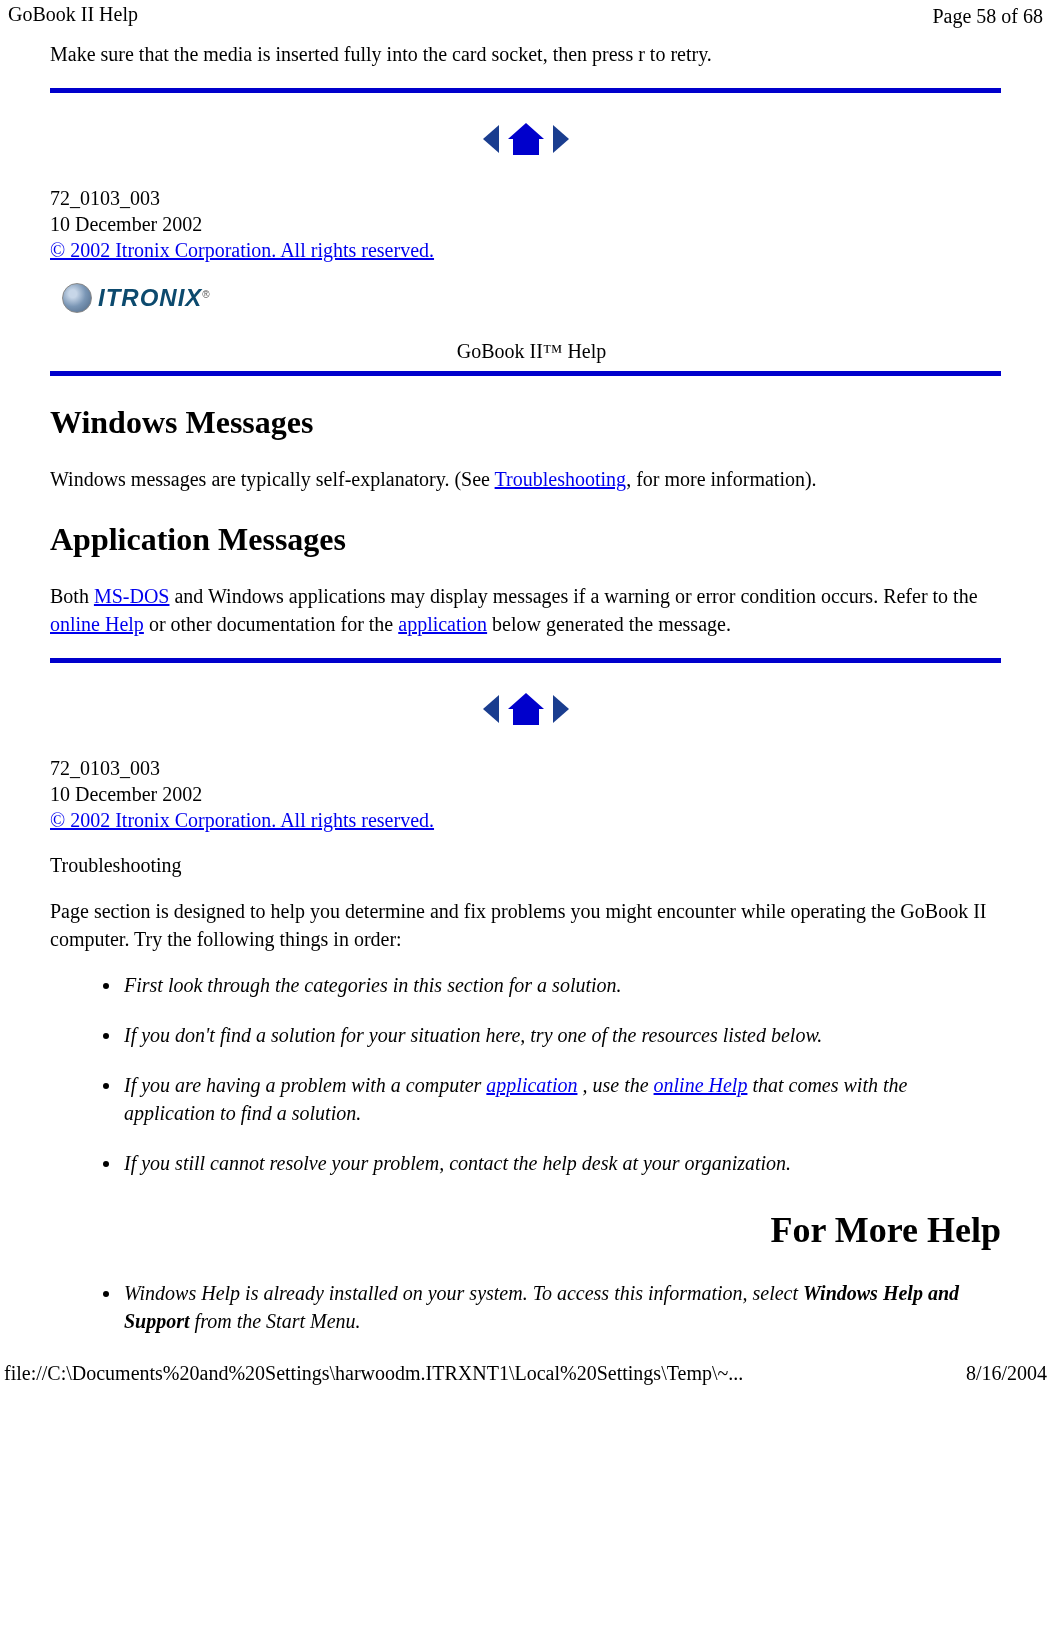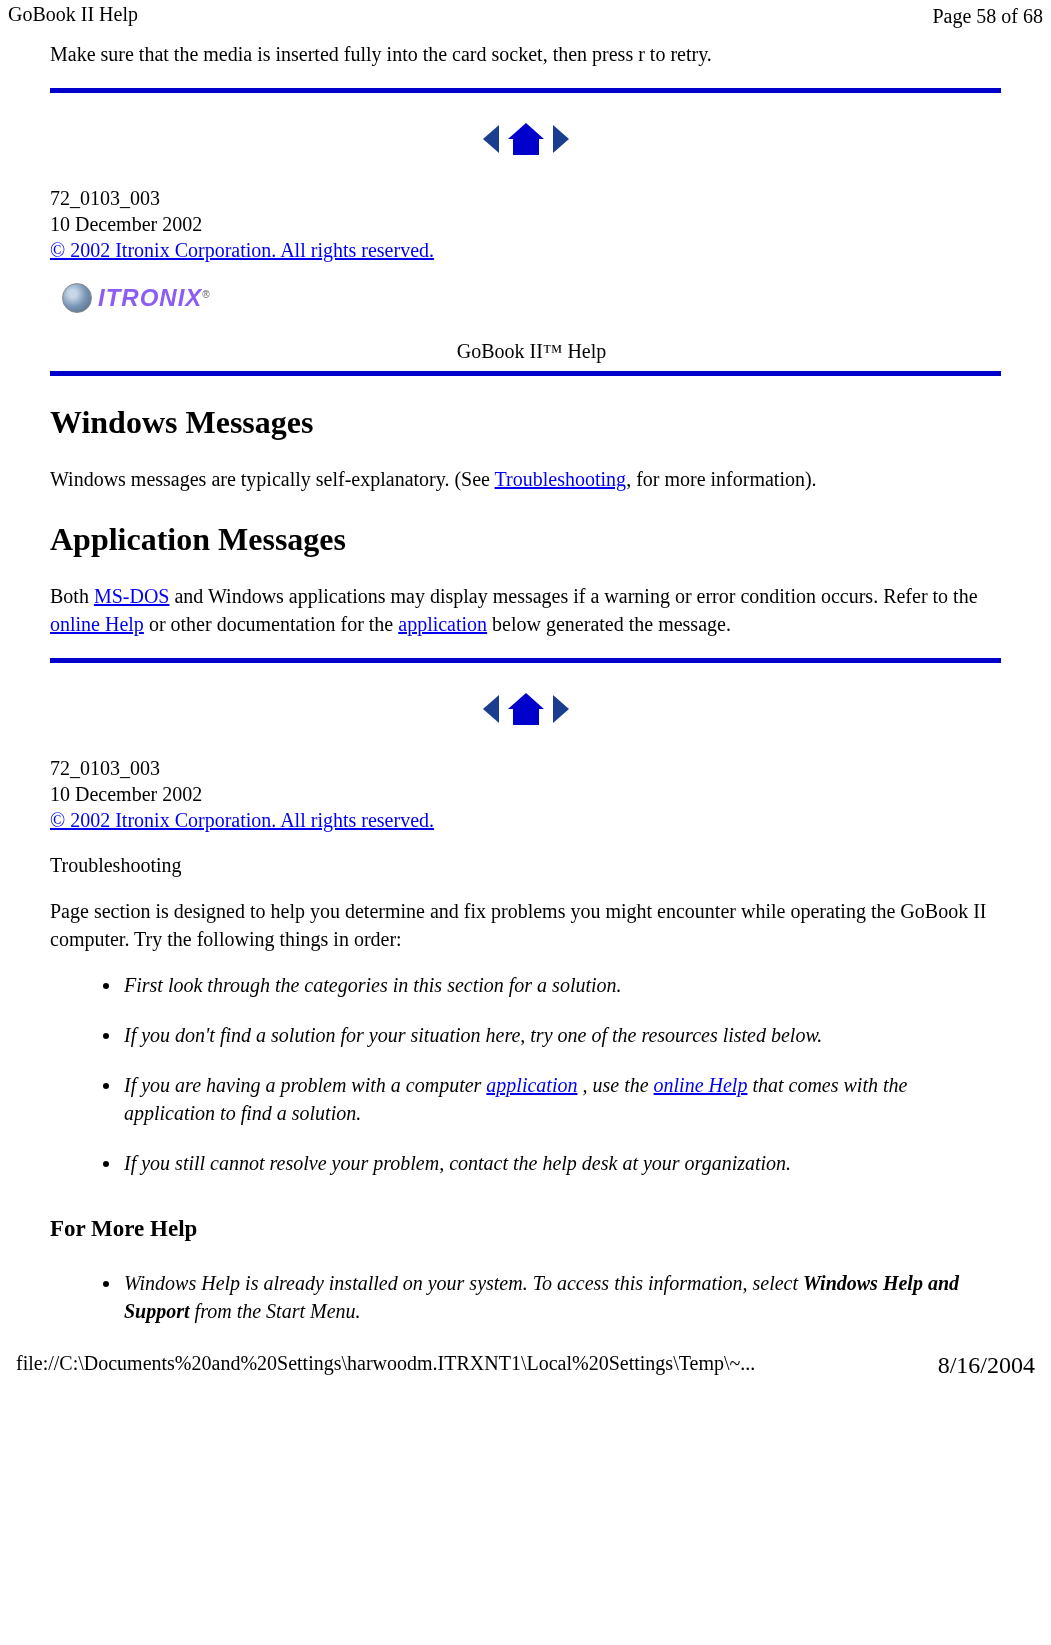--- a/index.html
+++ b/index.html
@@ -108,21 +108,21 @@
       border-radius: 50%;
       background: radial-gradient(circle at 35% 35%, #c7d6e8 15%, #7a96b5 50%, #4c6582 100%);
       border: 1px solid #888;
     }
     .logo-text {
       font-family: Arial, sans-serif;
       font-weight: 900;
       font-size: 24px;
       letter-spacing: 1px;
       font-style: italic;
-      color: #8b5cf6;
+      color: #0c4a6e;
     }
     .logo-reg {
       font-family: Arial, sans-serif;
       font-size: 10px;
       vertical-align: super;
       color: #555;
     }
     .help-subtitle {
       padding-left: 12px;
       font-size: 20px;
@@ -144,41 +144,41 @@
       list-style-type: disc;
       padding-left: 72px;
       margin-bottom: 18px;
       font-style: italic;
     }
     ul.bullet-list li {
       margin-bottom: 22px;
       padding-left: 2px;
     }
     h2.center-heading {
-      font-size: 23px;
+      font-size: 36px;
       font-weight: bold;
-      text-align: left;
-      margin-top: 36px;
+      text-align: right;
+      margin-top: 28px;
       margin-bottom: 24px;
     }
     .bold-inline {
       font-weight: bold;
     }
     .footer {
       overflow: hidden;
-      padding: 2px 16px;
+      padding: 2px 4px;
       margin-top: 16px;
       font-family: Liberation Serif, serif;
     }
     .footer-path {
       font-size: 20px;
       float: left;
     }
     .footer-date {
-      font-size: 24px;
+      font-size: 20px;
       float: right;
     }
   </style>
 </head>
 <body>
 
 <div class="top-bar">
   <span class="header-title">GoBook II Help</span>
   <span class="header-page">Page 58 of 68</span>
 </div>

